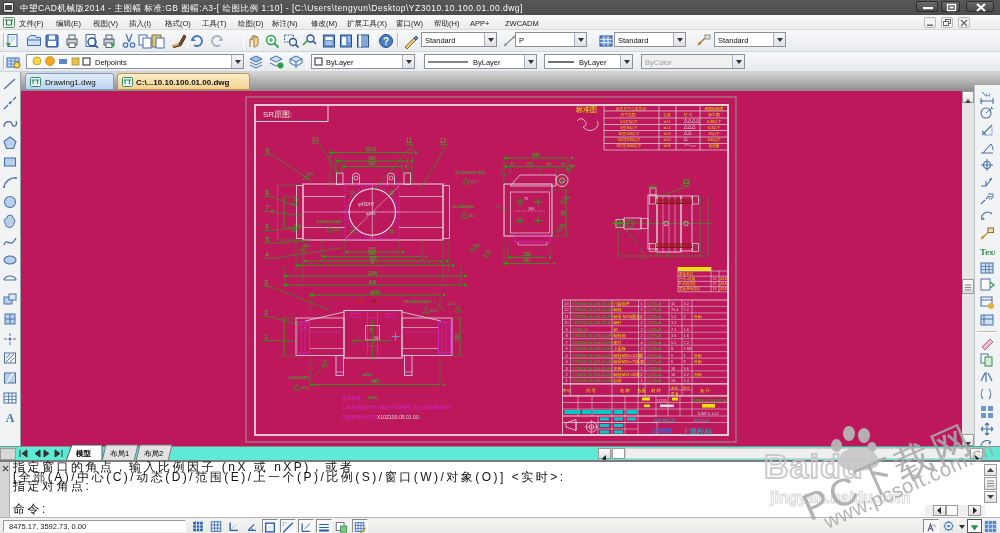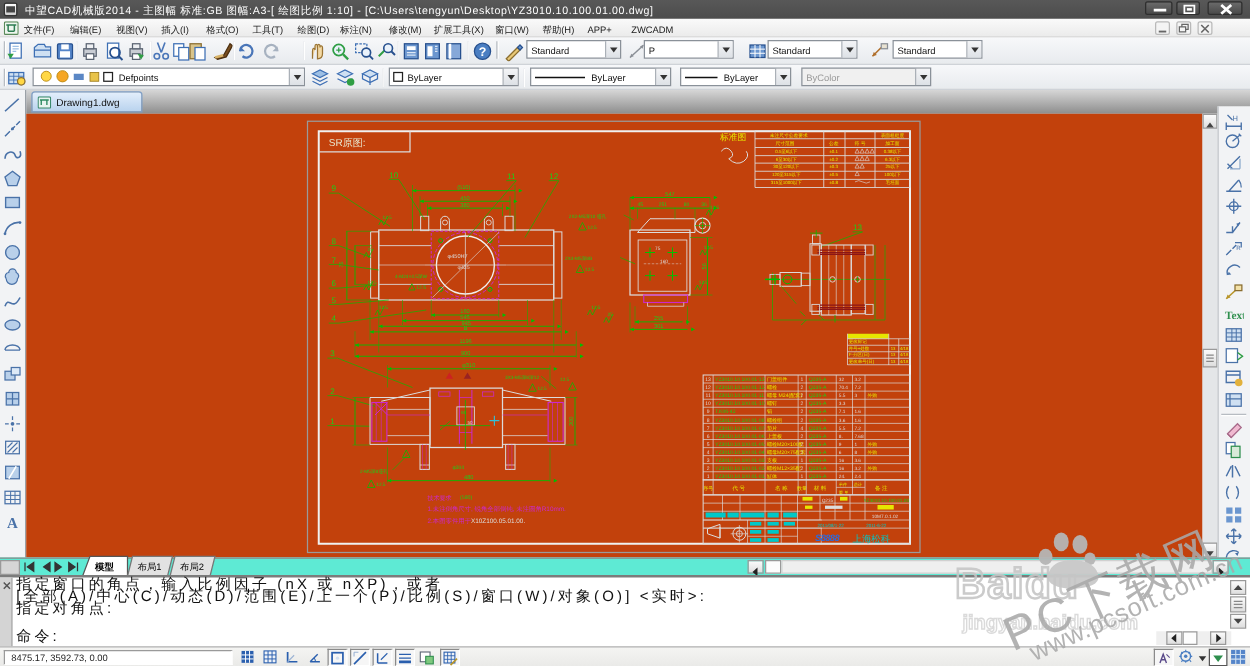--- a/index.html
+++ b/index.html
@@ -22,21 +22,21 @@
 .sep{position:absolute;top:3px;width:1px;height:15px;background:#c2c7cd;border-right:1px solid #fff}
 .combo{position:absolute;background:#fff;border:1px solid #8a9199;height:15px;font-size:7.5px;color:#111}
 .combo .cbtxt{position:absolute;left:3px;top:3px;white-space:nowrap}
 .combo .cbbtn{position:absolute;right:0;top:0;width:12px;height:13px;background:linear-gradient(#f4f5f7,#dde1e6);border-left:1px solid #aab0b7}
 .combo .cbbtn:after{content:"";position:absolute;left:3px;top:5px;border-left:3px solid transparent;border-right:3px solid transparent;border-top:4px solid #333}
 .ticon{position:absolute;width:16px;height:16px}
 
 #tabbar{position:absolute;left:0;top:72px;width:1000px;height:19px;background:linear-gradient(#d6d6d6,#8d8d8d)}
 .dtab{position:absolute;top:1px;height:17px;border-radius:3px 3px 0 0;font-size:8px;color:#111}
 
-#canvas{position:absolute;left:21px;top:91px;width:941px;height:355px;background:#c2410c}
+#canvas{position:absolute;left:21px;top:91px;width:941px;height:355px;background:#be185d}
 #lefttb{position:absolute;left:0;top:72px;width:21px;height:374px;background:#f2f3f5;border-right:1px solid #9aa0a6}
 #righttb{position:absolute;left:974px;top:85px;width:26px;height:377px;background:#f2f3f5;border-left:1px solid #c0c4c8}
 #vscroll{position:absolute;left:962px;top:91px;width:12px;height:355px;background:#e4e6e8}
 .sbtn{position:absolute;background:linear-gradient(#fbfbfb,#dedede);border:1px solid #9a9a9a}
 
 #strip{position:absolute;left:0;top:446px;width:1000px;height:14px;background:#5eead4;border-top:1px solid #888}
 
 #cmdwin{position:absolute;left:0;top:460px;width:1000px;height:57px;background:#fff;border-top:2px solid #7c7c7c;font-family:"Liberation Sans",sans-serif;font-size:12px;letter-spacing:2.5px;color:#111;line-height:9px}
 #cmddock{position:absolute;left:0;top:0;width:10px;height:55px;background:#d4d4d4;border-right:1px solid #aaa}
 
@@ -298,20 +298,27 @@
       </div>
 </div>
 
 <div id="tabbar">
   <div class="dtab" style="left:25px;width:89px;background:linear-gradient(#e3eefb,#b9d3ee);border:1px solid #7f9fc6">
     <svg width="11" height="10" style="position:absolute;left:4px;top:3px">
           <rect x="0.5" y="0.5" width="10" height="9" rx="1" fill="#e8f4ef" stroke="#3c8a6e"></rect>
           <path d="M2 3 h7 M3 3 v4 M7.5 3 v4" stroke="#2e8a62" stroke-width="1.1"></path>
         </svg>
     <span class="abs" style="left:19px;top:4px">Drawing1.dwg</span>
+  </div>
+  <div class="dtab" style="left:117px;width:133px;background:linear-gradient(#fdeec9,#f3d291);border:1px solid #bb9553">
+    <svg width="11" height="10" style="position:absolute;left:4px;top:3px">
+          <rect x="0.5" y="0.5" width="10" height="9" rx="1" fill="#e8f4ef" stroke="#3c8a6e"></rect>
+          <path d="M2 3 h7 M3 3 v4 M7.5 3 v4" stroke="#2e8a62" stroke-width="1.1"></path>
+        </svg>
+    <span class="abs" style="left:18px;top:4px;font-weight:bold">C:\...10.10.100.01.00.dwg</span>
   </div>
 </div>
 
 <div id="lefttb">
       <div id="ltbicons">
         <svg class="ticon" style="left:2px;top:4px" viewBox="0 0 16 16" width="16" height="16">
           <path d="M2 13 L13 3" stroke="#4a72a8" fill="none" stroke-width="1.3"></path>
         </svg>
 <svg class="ticon" style="left:2px;top:23.6px" viewBox="0 0 16 16" width="16" height="16">
           <path d="M2 13 L6 9 M7 8 L10 5 M11 4 L14 1" stroke="#4a72a8" fill="none" stroke-width="1.2"></path>

